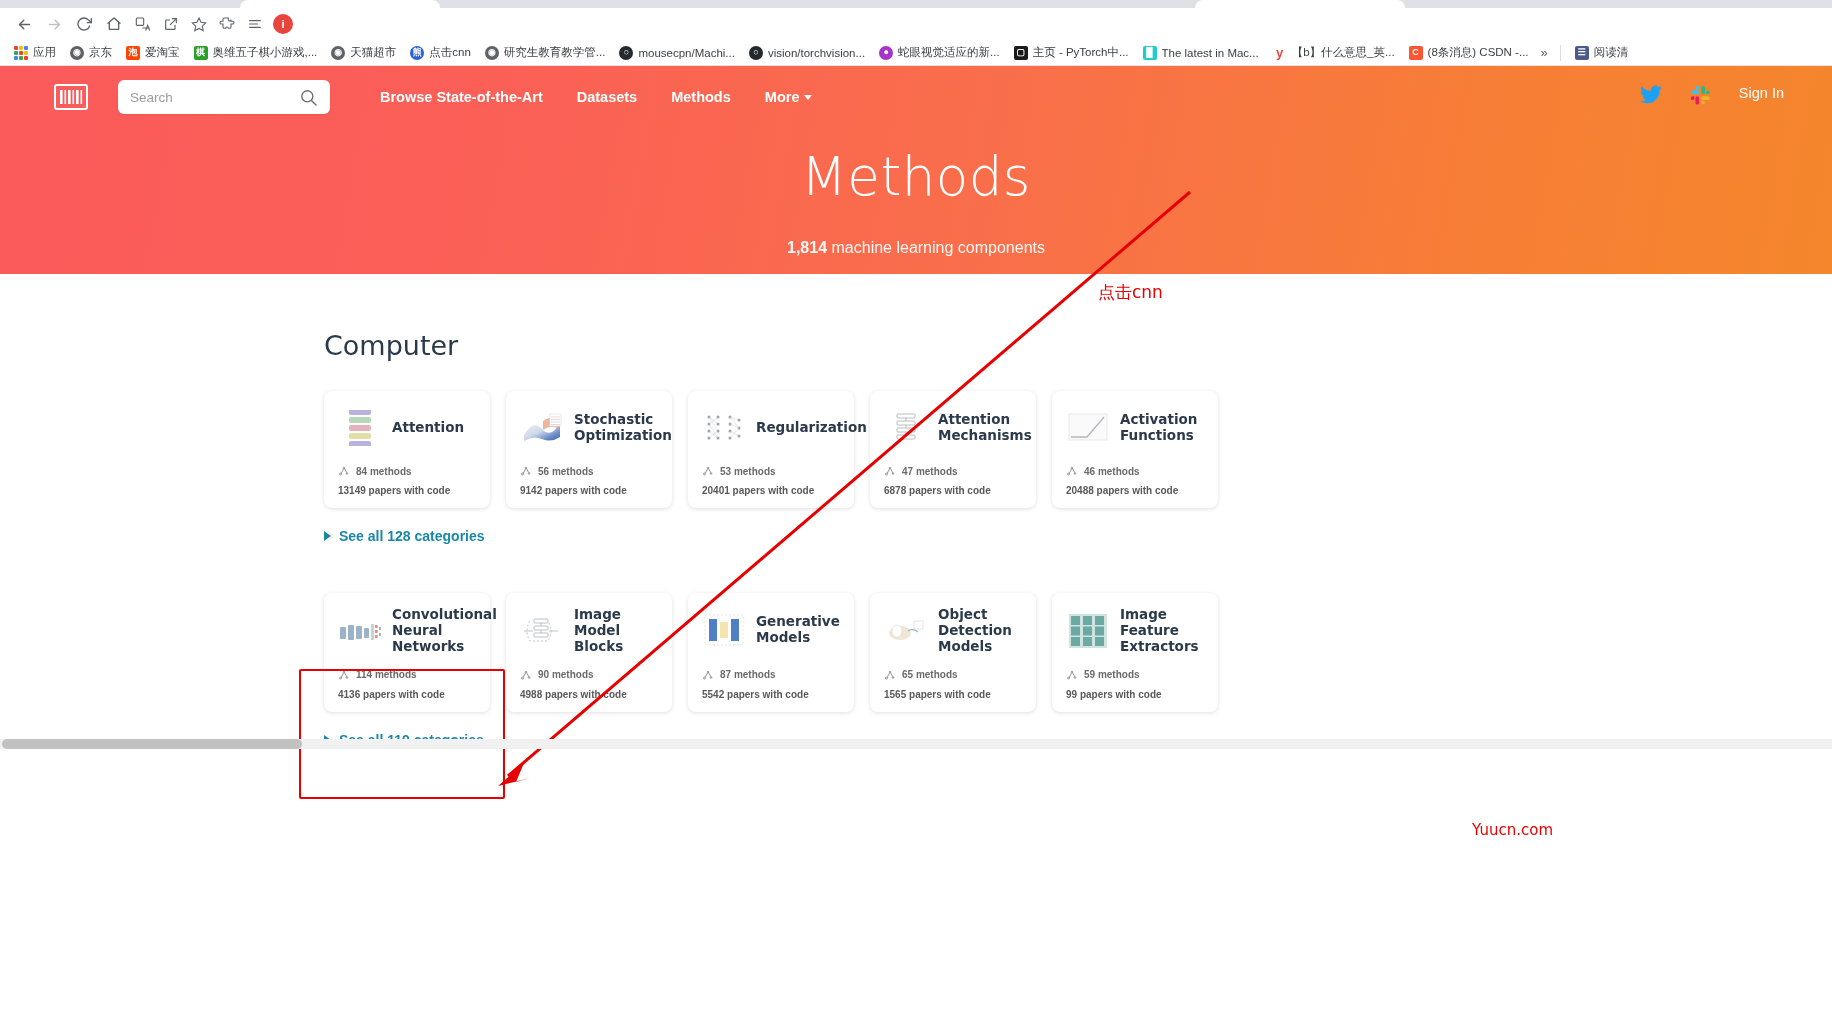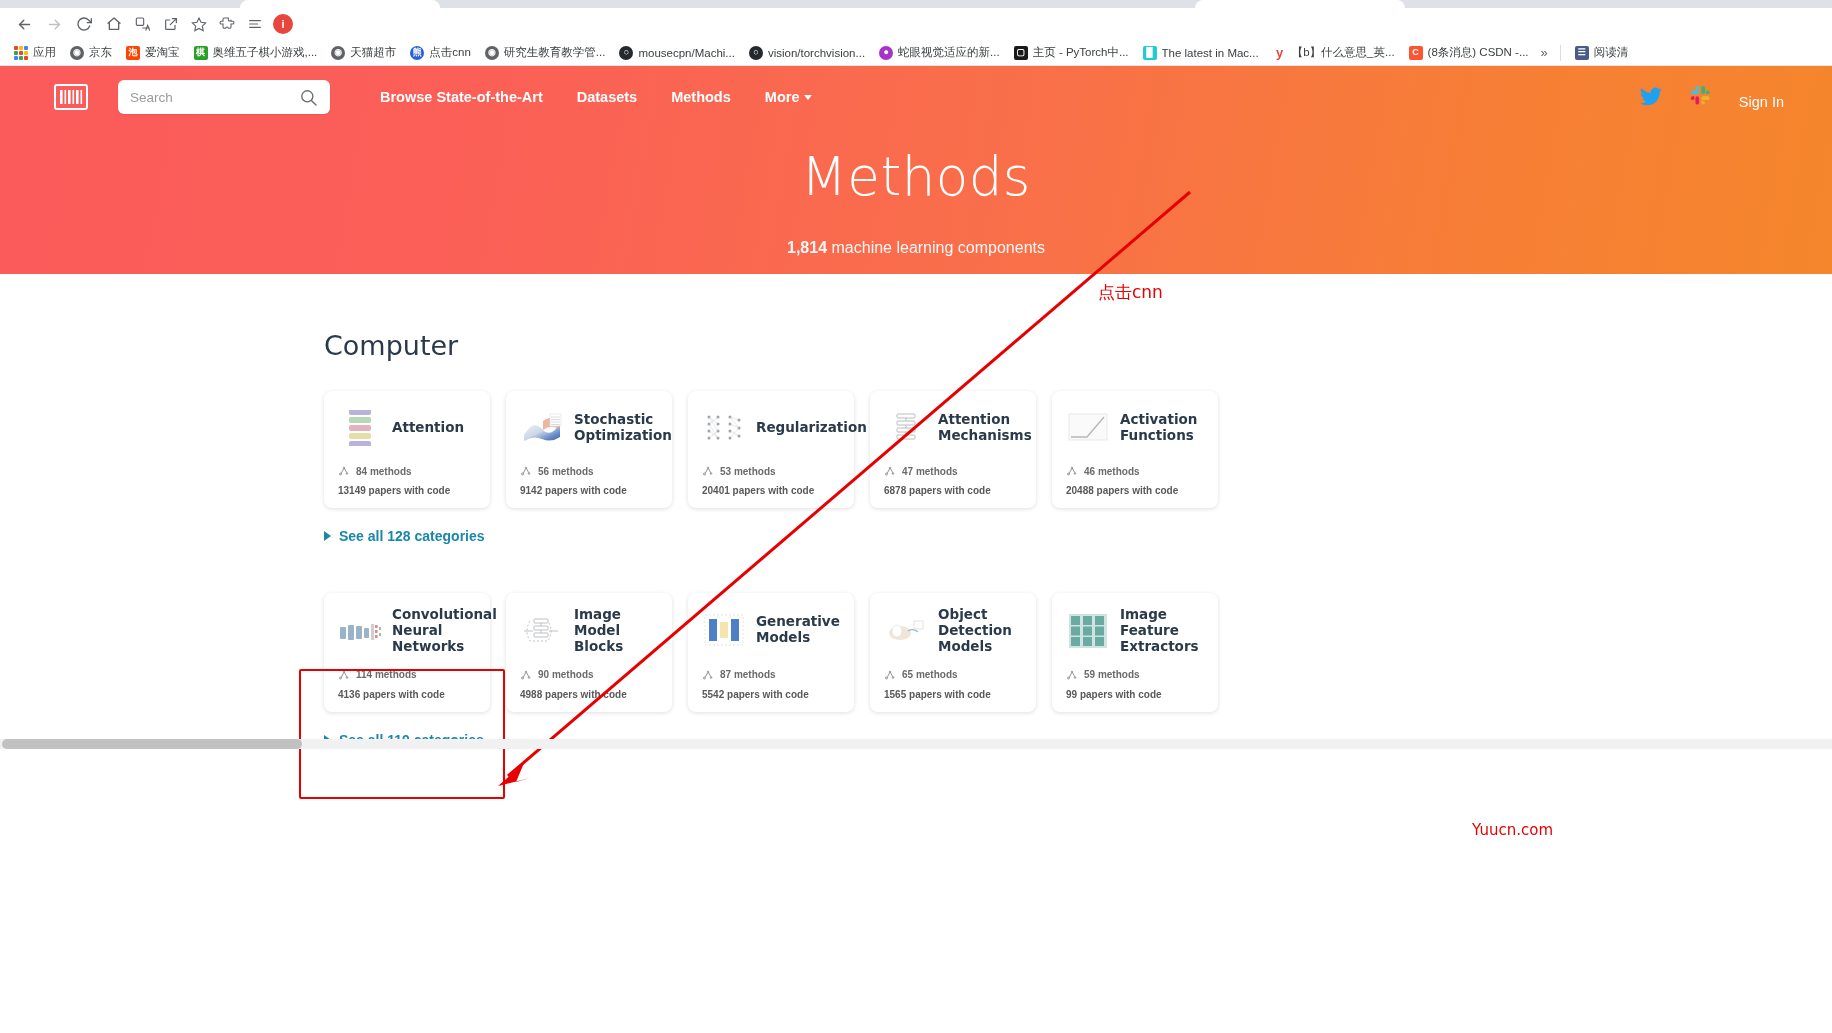--- a/index.html
+++ b/index.html
@@ -121,21 +121,21 @@
     color: #fff; font-size: 14.5px; font-weight: bold;
     text-decoration: none; white-space: nowrap;
     display: inline-flex; align-items: center; gap: 5px;
   }
   .caret-dn {
     width: 0; height: 0; border-left: 4px solid transparent;
     border-right: 4px solid transparent; border-top: 5px solid #fff;
     display: inline-block;
   }
   .nav-right {
-    margin-left: auto; display: flex; align-items: flex-end; gap: 28px;
+    margin-left: auto; display: flex; align-items: flex-start; gap: 28px;
     padding-right: 18px;
   }
   .signin { color:#fff; font-size:14.5px; text-decoration:none; white-space:nowrap; }
 
   .hero-title {
     text-align: center; color: #ffffff; font-size: 53px;
     font-weight: 300; letter-spacing: 0.5px; margin-top: 18px;
     font-family: "DejaVu Sans", sans-serif;
   }
   .hero-sub {

